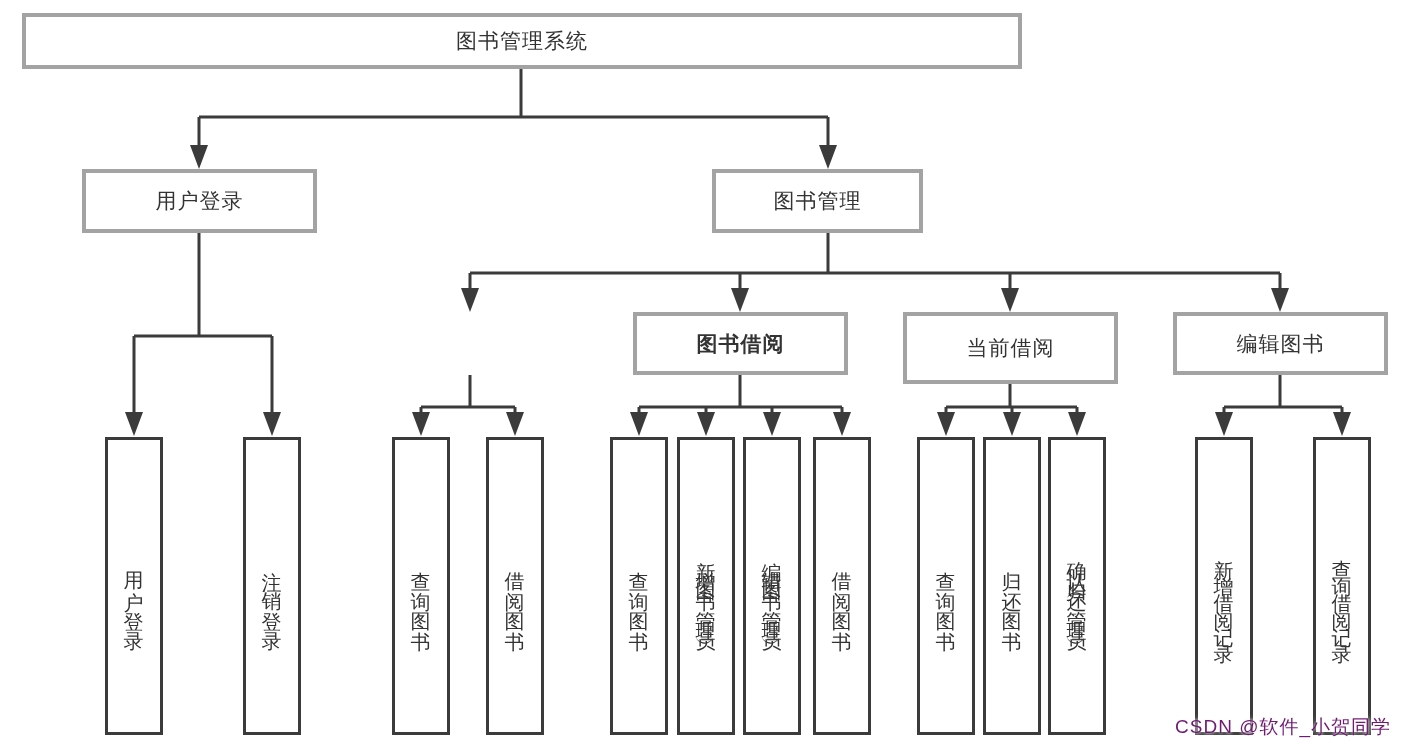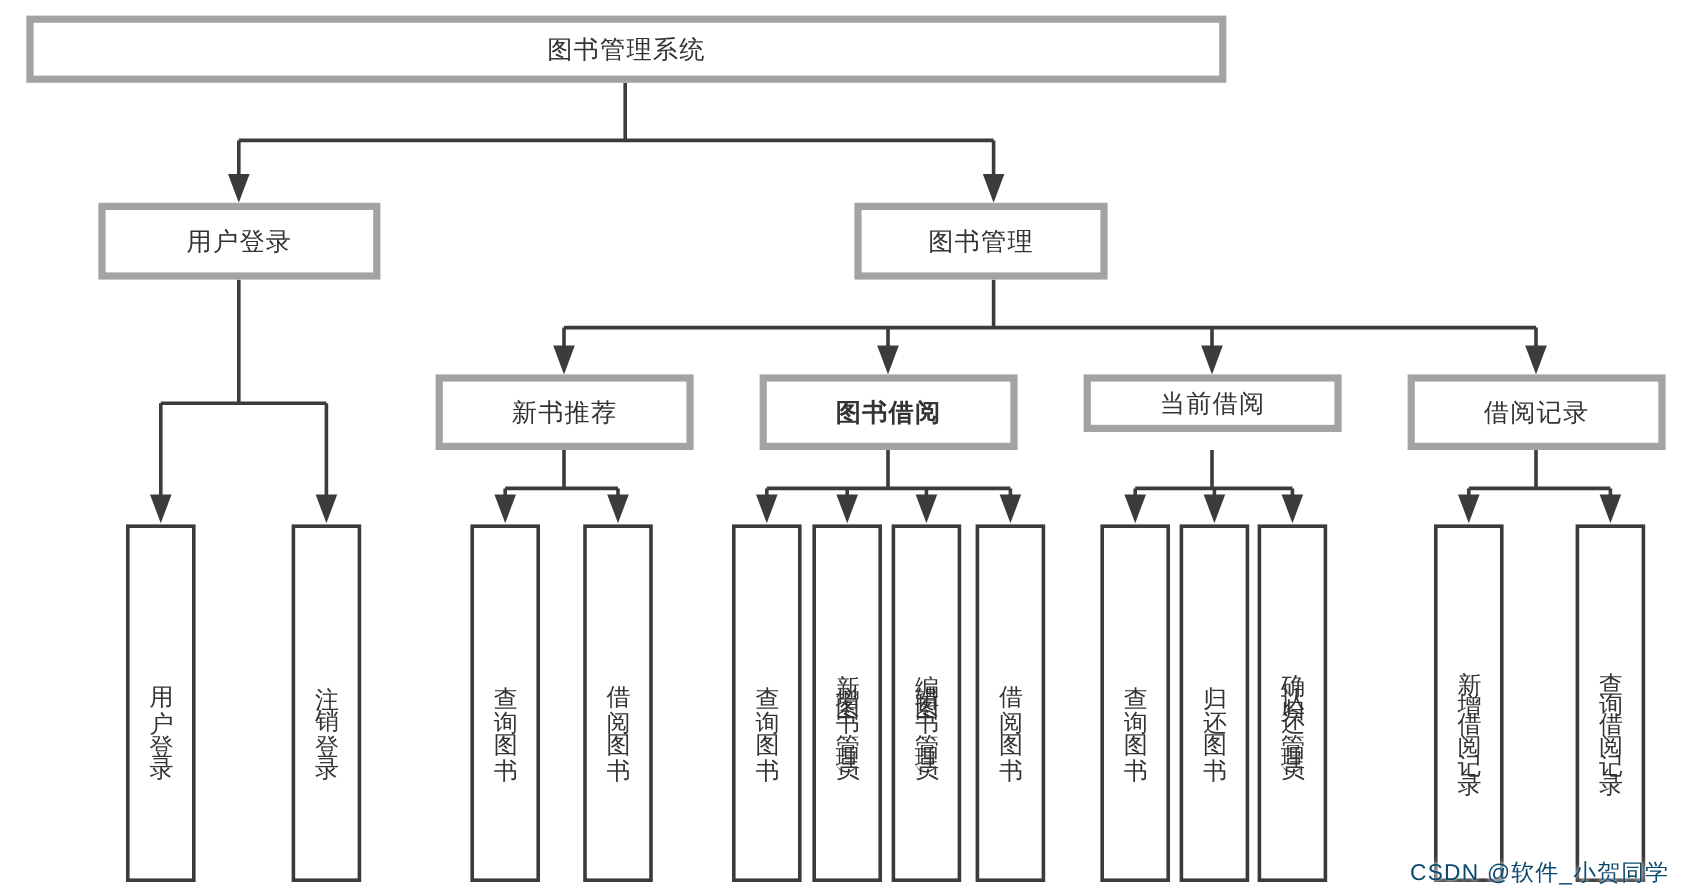--- a/index.html
+++ b/index.html
@@ -6,21 +6,21 @@
   #canvas{
     position:relative;
     width:1405px;height:747px;
     background:#fff;
     font-family:"Liberation Sans","DejaVu Sans",sans-serif;
     overflow:hidden;
   }
   .node{
     position:absolute;
     box-sizing:border-box;
-    border:6px solid #a3a3a3;
+    border:4px solid #a3a3a3;
     background:#fff;
     display:flex;align-items:center;justify-content:center;
     color:#333;
     font-size:21px;
     letter-spacing:1px;
     z-index:2;
   }
   .leaf{
     position:absolute;
     box-sizing:border-box;
@@ -51,21 +51,21 @@
   svg.connectors path.cline{
     stroke:#3b3b3b;stroke-width:3;fill:none;
   }
   svg.connectors path.carrow{
     fill:#3b3b3b;stroke:none;
   }
   .watermark{
     position:absolute;
     right:14px;top:714px;
     font-size:19px;
-    color:#0c4a6e;
+    color:#701a75;
     letter-spacing:1px;
     text-shadow:0 0 3px rgba(255,255,255,.9), 0 0 6px rgba(255,255,255,.9);
     z-index:5;
     white-space:nowrap;
   }
 </style>
 </head>
 <body>
 
 <div id="canvas">
@@ -110,31 +110,28 @@
     <span>图书管理系统</span>
   </div>
 
   <div class="node" style="left:82px;top:169px;width:235px;height:64px;">
     <span>用户登录</span>
   </div>
   <div class="node" style="left:712px;top:169px;width:211px;height:64px;">
     <span>图书管理</span>
   </div>
 
-  <div class="node" style="left:363px;top:312px;width:215px;height:63px;">
-    <span>新书推荐</span>
-  </div>
   <div class="node" style="left:633px;top:312px;width:215px;height:63px;font-weight:bold;">
     <span>图书借阅</span>
   </div>
-  <div class="node" style="left:903px;top:312px;width:215px;height:48px;">
+  <div class="node" style="left:903px;top:312px;width:215px;height:72px;">
     <span>当前借阅</span>
   </div>
   <div class="node" style="left:1173px;top:312px;width:215px;height:63px;">
-    <span>借阅记录</span>
+    <span>编辑图书</span>
   </div>
 
   <div class="leaf" style="left:105px;top:437px;">
     <span class="vtext">用户登录</span>
   </div>
   <div class="leaf" style="left:243px;top:437px;">
     <span class="vtext">注销登录</span>
   </div>
 
   <div class="leaf" style="left:392px;top:437px;">

